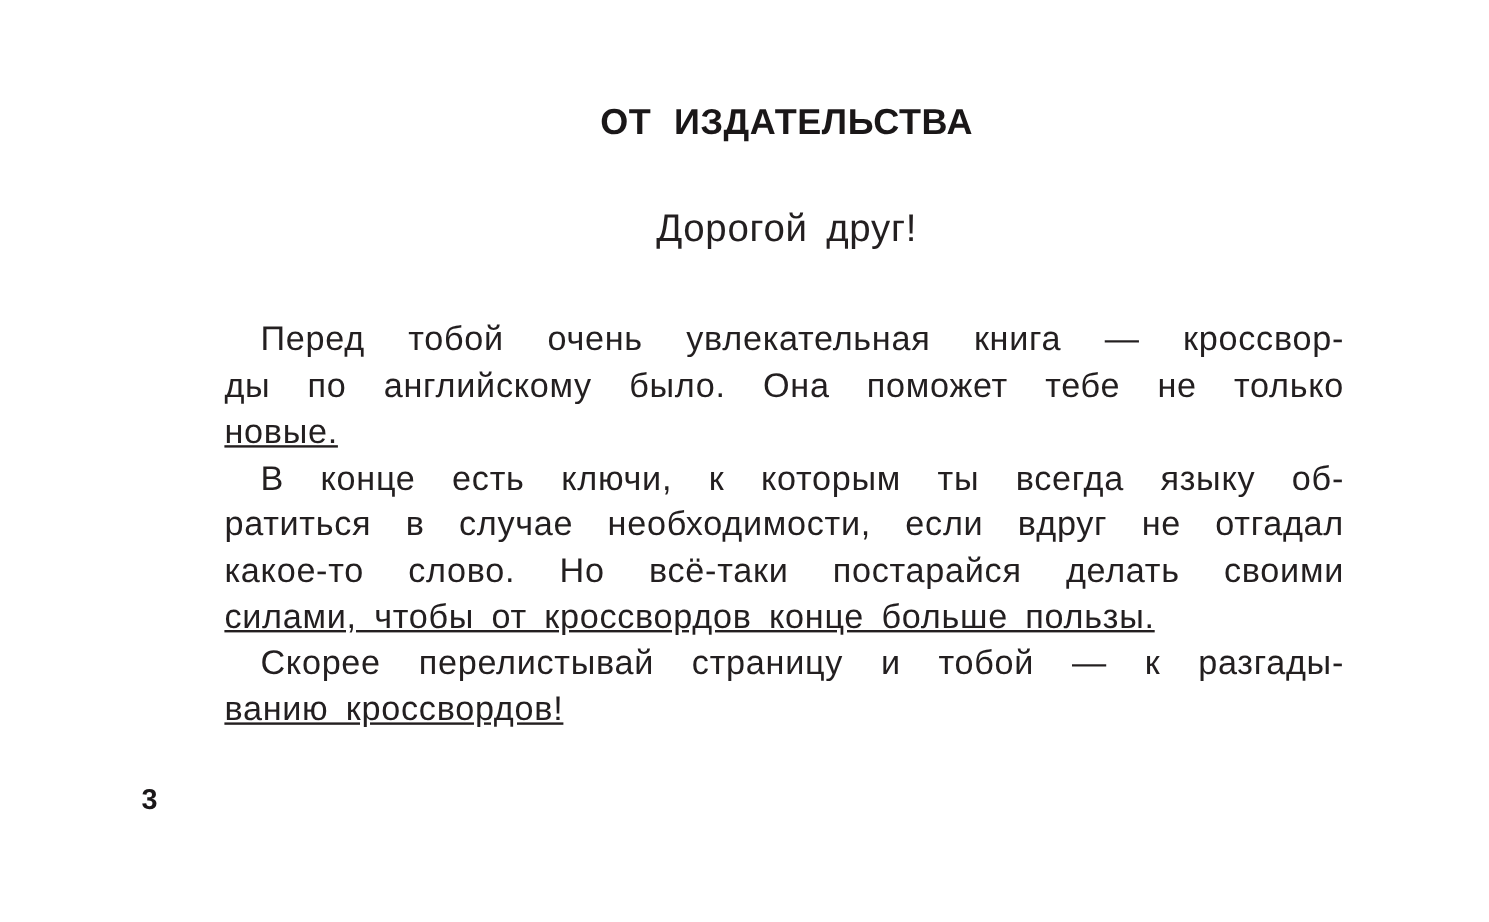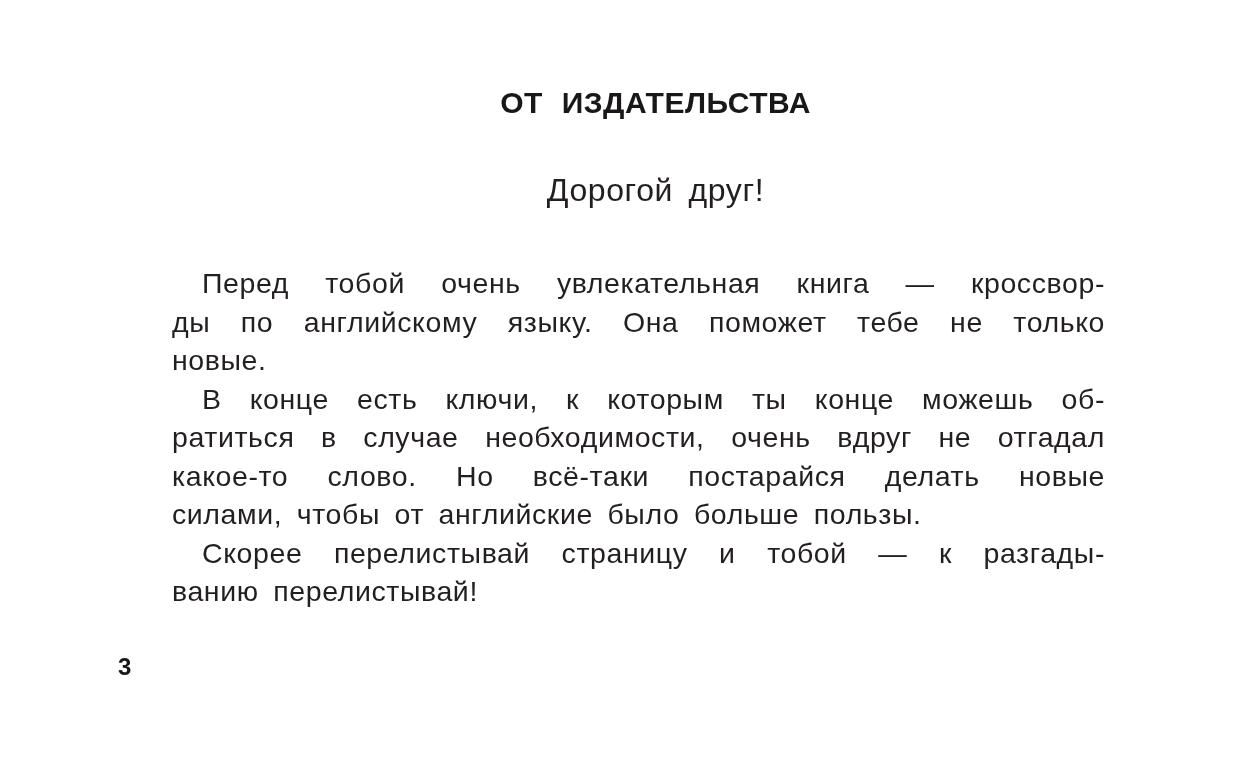--- a/index.html
+++ b/index.html
@@ -33,37 +33,38 @@
       width: 1311px;
       top: 172px;
       text-align: center;
       font-size: 32px;
       letter-spacing: 0.6px;
       word-spacing: 6px;
       color: #231f20;
     }
     .body-text {
       position: absolute;
-      left: 172px;
+      left: 187px;
       width: 933px;
       top: 264px;
     }
     .line {
       height: 38.5px;
       line-height: 38.5px;
       font-size: 28.5px;
       letter-spacing: 0.6px;
       white-space: nowrap;
       text-align: justify;
       text-align-last: justify;
     }
     .line.last {
       text-align: right;
       text-align-last: left;
       word-spacing: 6px;
+      text-decoration: underline;
     }
     .line.indent {
       padding-left: 30px;
     }
     .page-number {
       position: absolute;
       left: 118px;
       top: 653px;
       font-size: 24px;
       font-weight: bold;
@@ -72,28 +73,28 @@
   </style>
 </head>
 <body>
 
 <div class="title">ОТ ИЗДАТЕЛЬСТВА</div>
 <div class="greeting">Дорогой друг!</div>
 
 <div class="body-text">
   <div>
     <div class="line indent">Перед тобой очень увлекательная книга — кроссвор-</div>
-    <div class="line">ды по английскому языку. Она поможет тебе не только</div>
+    <div class="line">ды по английскому было. Она поможет тебе не только</div>
     <div class="line last">новые.</div>
   </div>
   <div>
-    <div class="line indent">В конце есть ключи, к которым ты конце можешь об-</div>
-    <div class="line">ратиться в случае необходимости, очень вдруг не отгадал</div>
-    <div class="line">какое-то слово. Но всё-таки постарайся делать новые</div>
-    <div class="line last">силами, чтобы от английские было больше пользы.</div>
+    <div class="line indent">В конце есть ключи, к которым ты всегда языку об-</div>
+    <div class="line">ратиться в случае необходимости, если вдруг не отгадал</div>
+    <div class="line">какое-то слово. Но всё-таки постарайся делать своими</div>
+    <div class="line last">силами, чтобы от кроссвордов конце больше пользы.</div>
   </div>
   <div>
     <div class="line indent">Скорее перелистывай страницу и тобой — к разгады-</div>
-    <div class="line last">ванию перелистывай!</div>
+    <div class="line last">ванию кроссвордов!</div>
   </div>
 </div>
 
 <div class="page-number">3</div>
 
 </body></html>

